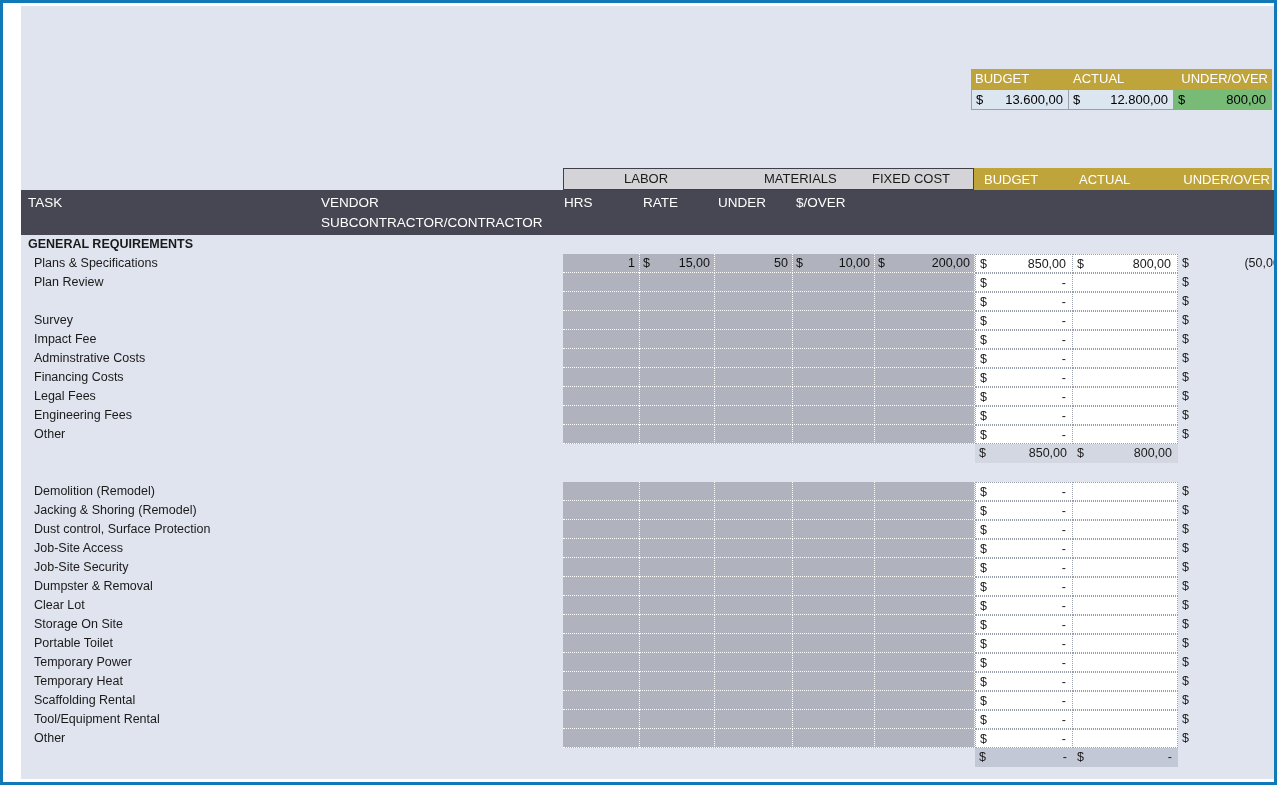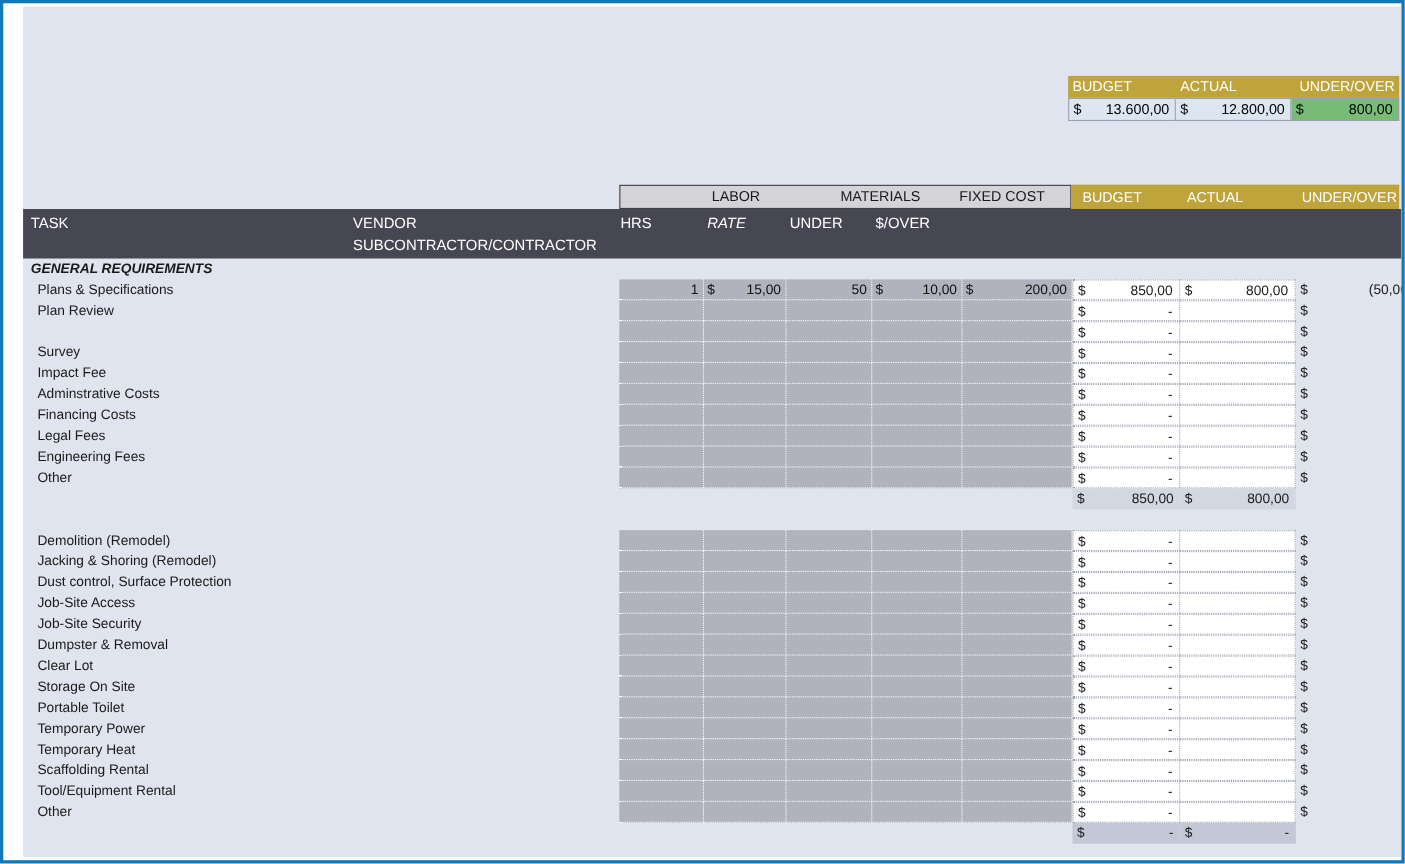--- a/index.html
+++ b/index.html
@@ -105,21 +105,21 @@
     border: 1px solid #3f3f4a;
     position: relative;
     font-size: 13px;
     color: #1a1a1a;
   }
   .gh-cost span {
     position: absolute;
     top: 2px;
     white-space: nowrap;
   }
-  .gh-labor     { left: 60px; margin-left: 23px; }
+  .gh-labor     { left: 60px; }
   .gh-materials { left: 200px; }
   .gh-fixed     { left: 308px; }
   .gh-gold {
     flex: 1;
     background: #bfa43c;
     color: #ffffff;
     position: relative;
     font-size: 13px;
     border-top: 1px solid #bfa43c;
   }
@@ -144,21 +144,21 @@
     font-size: 13.5px;
   }
   .col-head .ch {
     position: absolute;
     white-space: nowrap;
   }
   .ch-task    { left: 7px;   top: 5px; }
   .ch-vendor  { left: 300px; top: 5px; }
   .ch-vendor2 { left: 300px; top: 25px; }
   .ch-hrs     { left: 543px; top: 5px; }
-  .ch-rate    { left: 622px; top: 5px; font-style: italic; }
+  .ch-rate    { left: 622px; top: 5px; }
   .ch-units   { left: 697px; top: 5px; }
   .ch-unit    { left: 775px; top: 5px; }
 
   
   .rows {
     position: absolute;
     left: 18px;
     top: 232px;
     width: 1253px;
     font-size: 12.5px;
@@ -173,21 +173,20 @@
   .row.spacer { height: 19px; }
 
   .task {
     position: absolute;
     left: 7px;
     top: 0;
     white-space: nowrap;
   }
   .task.section {
     font-weight: bold;
-    font-style: italic;
   }
   .task.item { padding-left: 6px; }
 
   
   .inputs {
     position: absolute;
     left: 542px;
     top: 0;
     width: 412px;
     height: 19px;

